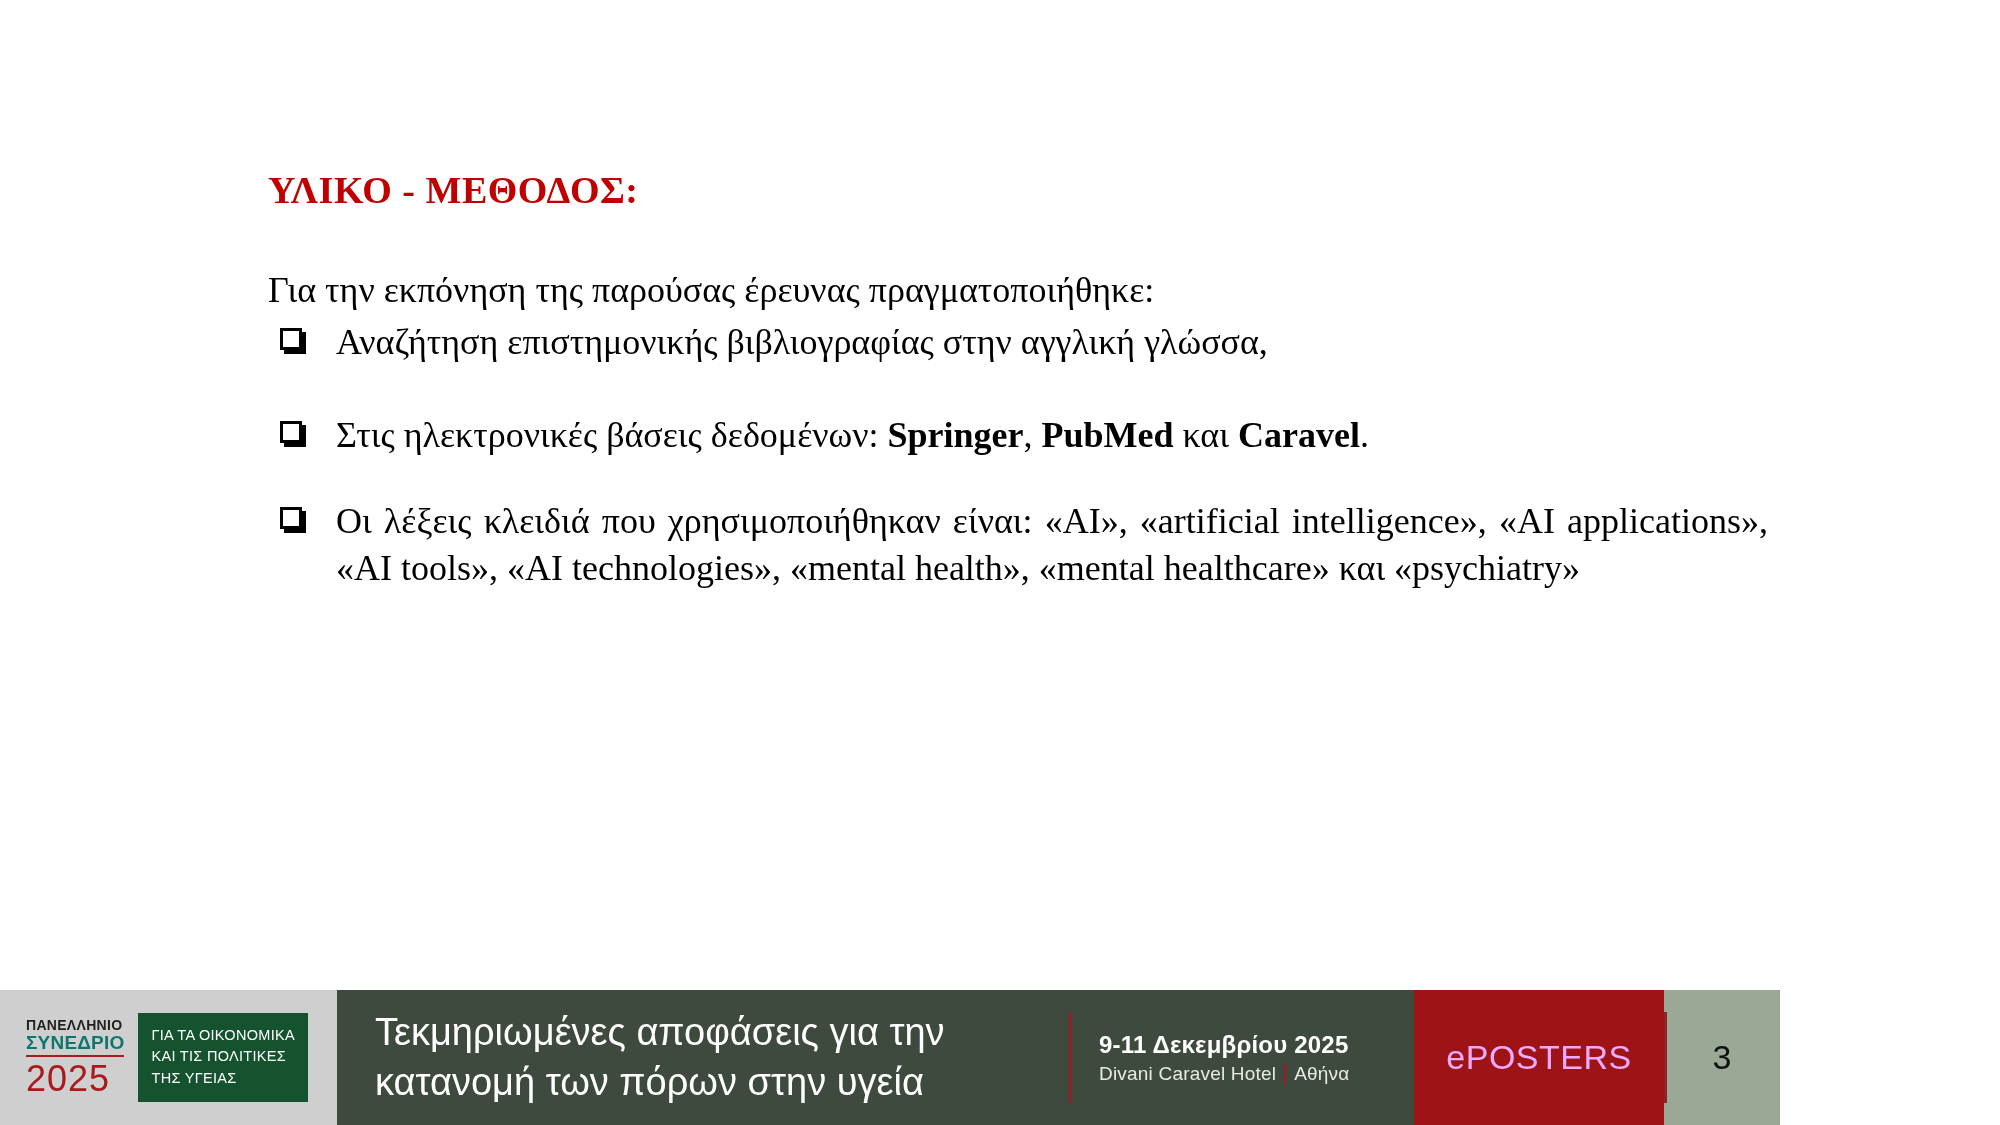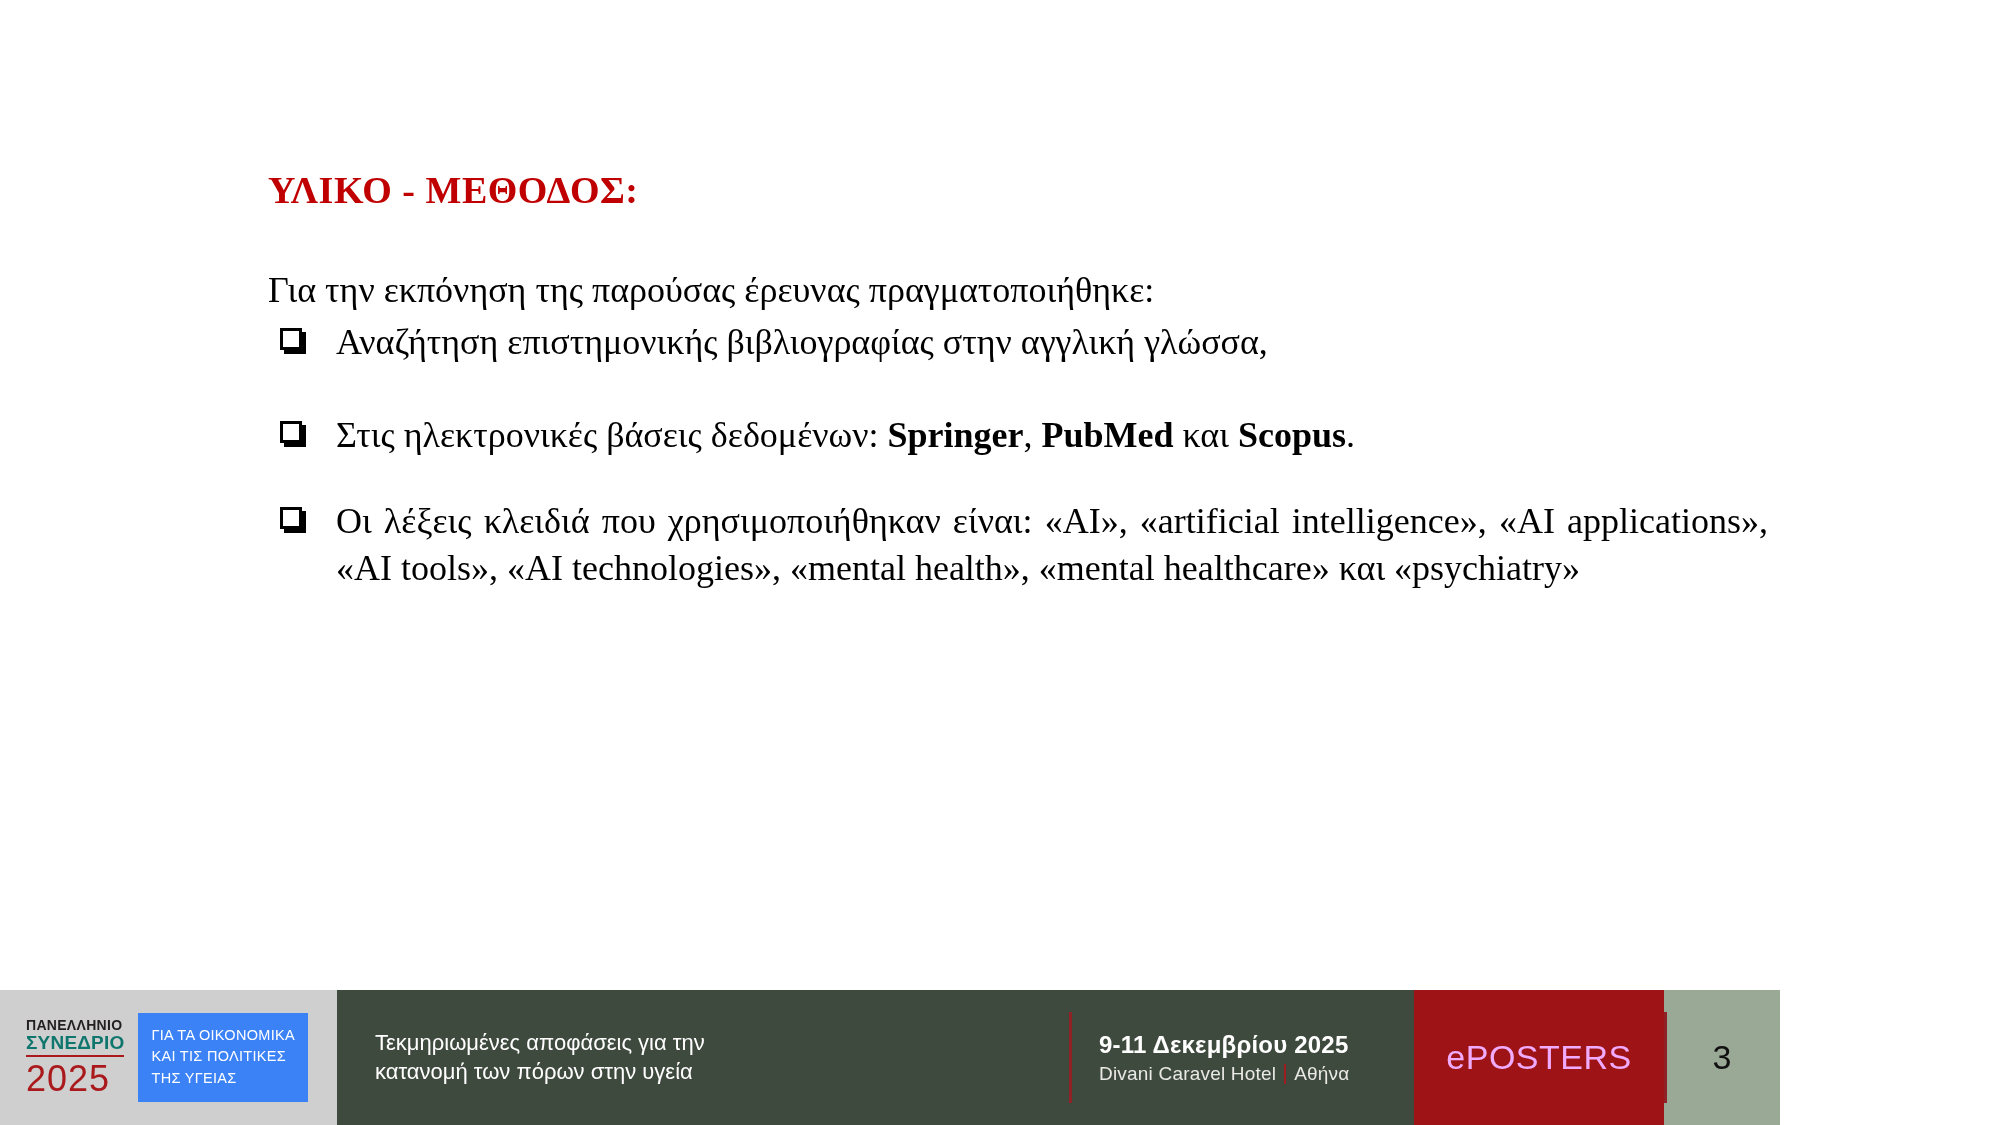--- a/index.html
+++ b/index.html
@@ -92,40 +92,40 @@
     font-size:19px;font-weight:bold;color:#0f766e;
     letter-spacing:.2px;
     border-bottom:2px solid #AA1A1C;
     padding-bottom:3px;margin-top:1px;
   }
   .logo-l3{
     font-size:36px;font-weight:400;color:#AA1A1C;
     letter-spacing:1px;margin-top:4px;
   }
   .logo-box{
-    background:#3b82f6;
+    background:#14532d;
     color:#fff;
     padding:12px 13px 13px 13px;
     font-family:"Liberation Sans", sans-serif;
     font-size:14.5px;
     line-height:1.45;
     letter-spacing:.3px;
     white-space:nowrap;
   }
   .f-tagline{
     flex:1;
     background:#3F4A3E;
     display:flex;align-items:center;
     padding-left:38px;
     box-sizing:border-box;
   }
   .f-tagline .tg{
     color:#ffffff;
     font-family:"Liberation Sans", sans-serif;
-    font-size:22px;
+    font-size:38px;
     line-height:1.3;
     font-weight:400;
   }
   .f-date{
     width:345px;
     background:#3F4A3E;
     display:flex;align-items:center;
     position:relative;
     box-sizing:border-box;
     padding-left:30px;
@@ -203,21 +203,21 @@
 
     <p class="lead">Για την εκπόνηση της παρούσας έρευνας πραγματοποιήθηκε:</p>
 
     <ul class="bullets">
       <li class="bullet">
         <span class="box"></span>
         <span class="txt"><span>Αναζήτηση επιστημονικής βιβλιογραφίας στην αγγλική γλώσσα,</span></span>
       </li>
       <li class="bullet">
         <span class="box"></span>
-        <span class="txt"><span>Στις ηλεκτρονικές βάσεις δεδομένων: </span><b>Springer</b><span>, </span><b>PubMed</b><span> και </span><b>Scopus</b><span>.</span></span>
+        <span class="txt"><span>Στις ηλεκτρονικές βάσεις δεδομένων: </span><b>Springer</b><span>, </span><b>PubMed</b><span> και </span><b>Caravel</b><span>.</span></span>
       </li>
       <li class="bullet">
         <span class="box"></span>
         <span class="txt"><span>Οι λέξεις κλειδιά που χρησιμοποιήθηκαν είναι: «AI», «artificial intelligence», «AI applications», «AI tools», «AI technologies», «mental health», «mental healthcare» και «psychiatry»</span></span>
       </li>
     </ul>
   </div>
 
   <div class="footer">
 

